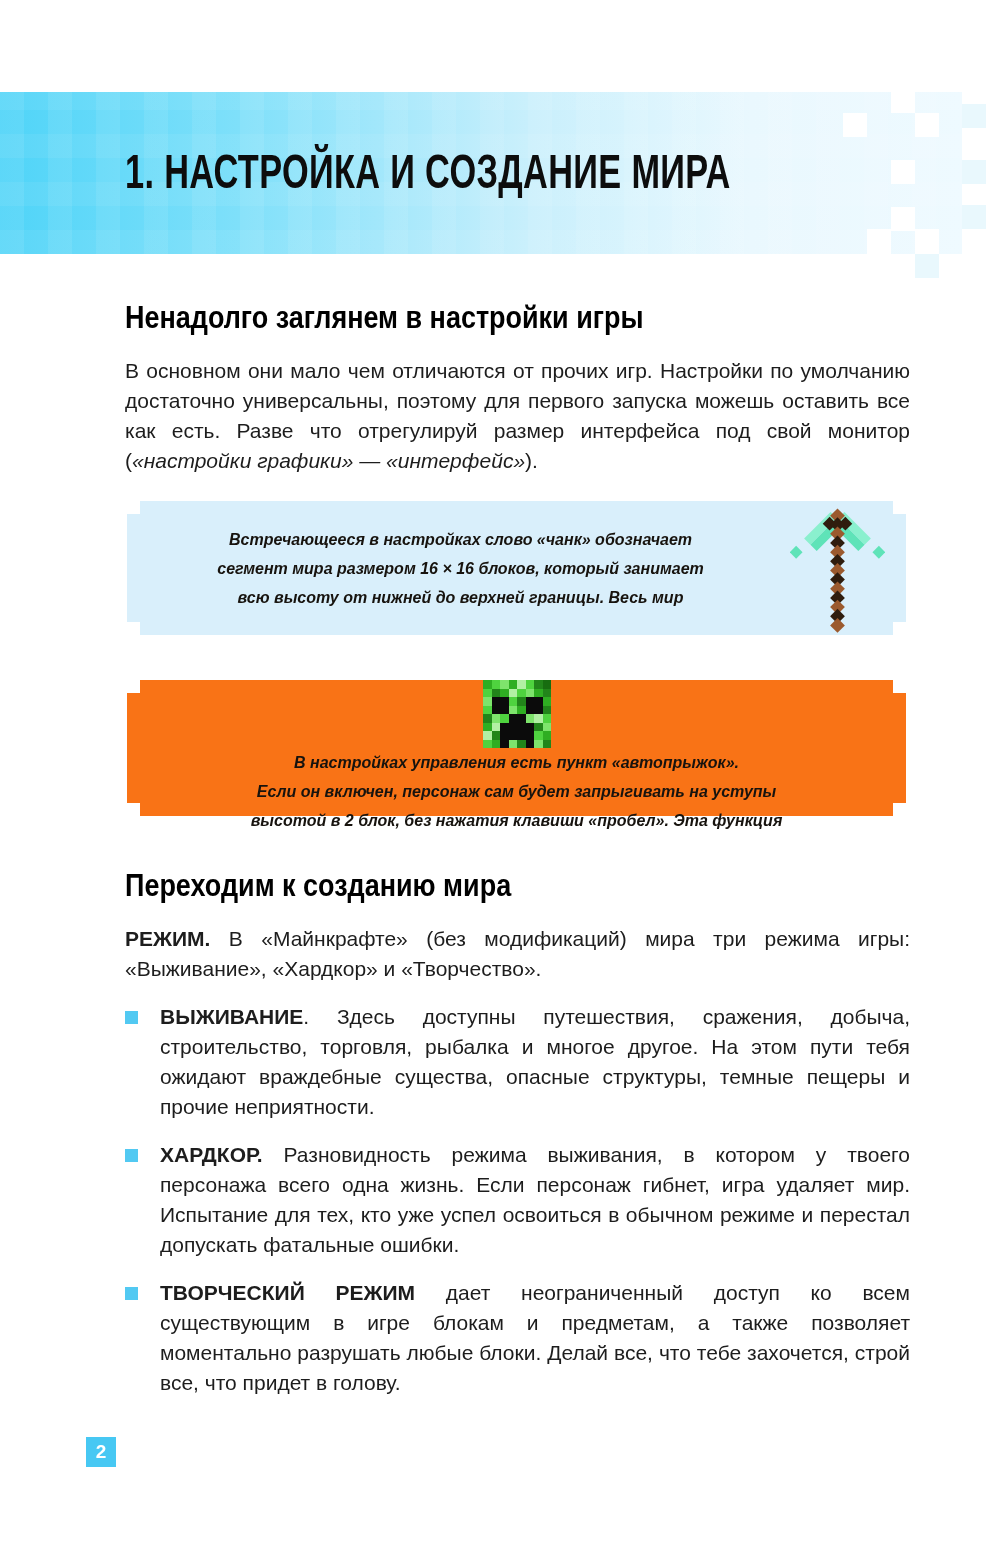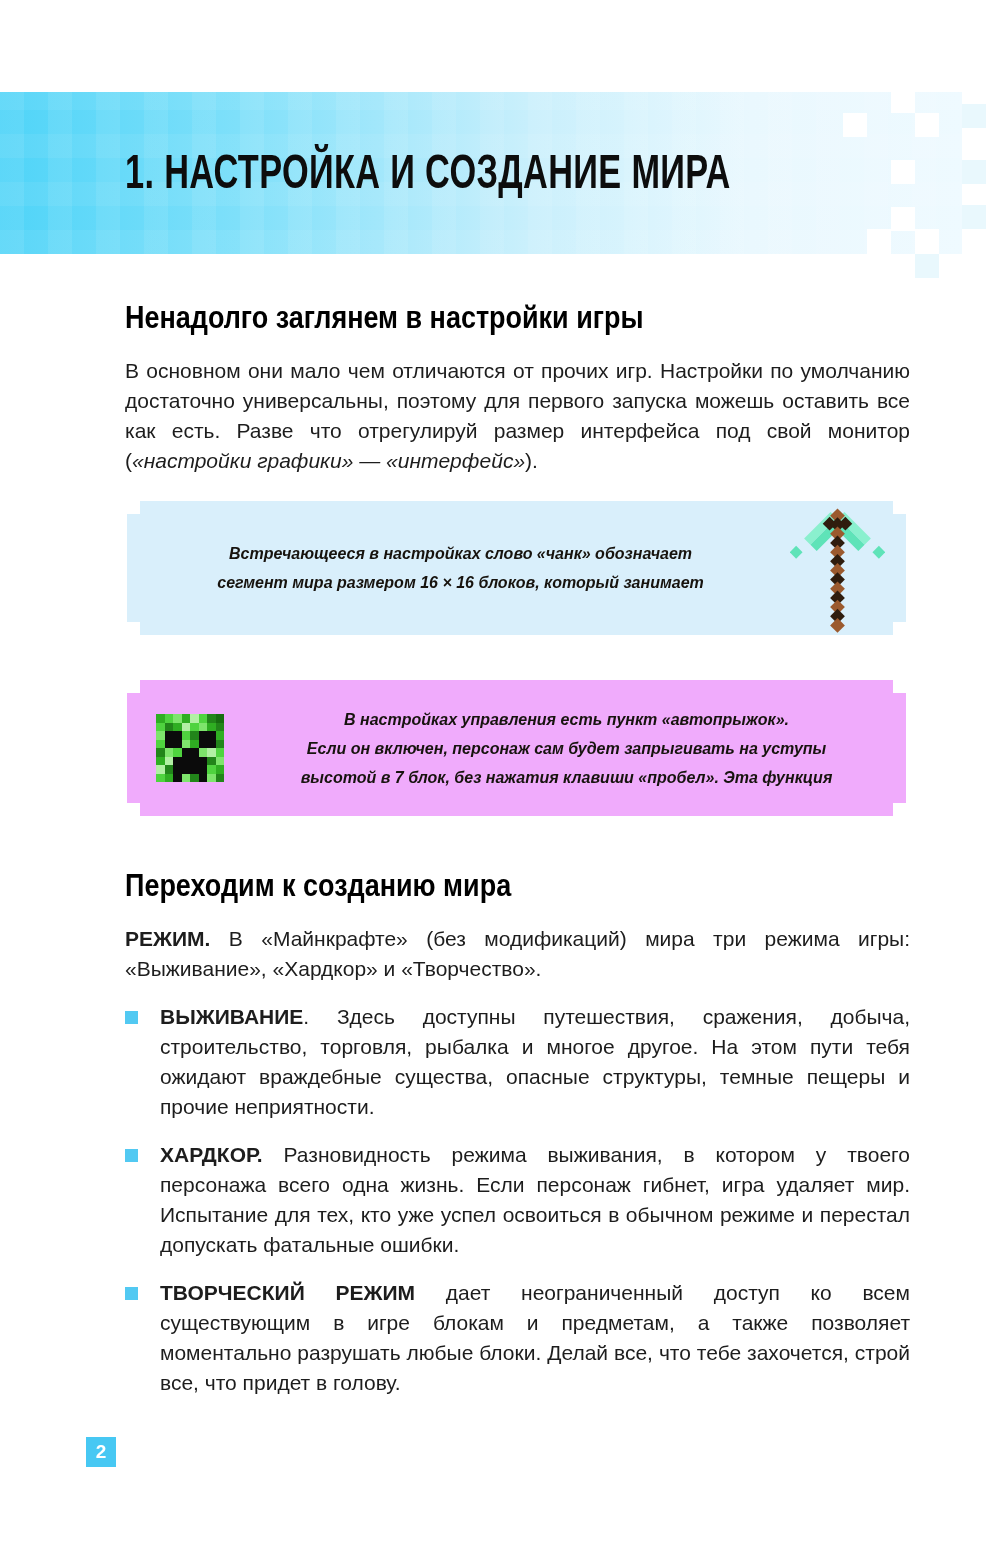--- a/index.html
+++ b/index.html
@@ -76,20 +76,21 @@
   <div class="content" style="top:300px">
 
     <h2><span class="cond2">Ненадолго заглянем в настройки игры</span></h2>
 
     <p class="body-text"><span>В основном они мало чем отличаются от прочих игр. Настройки по умолчанию достаточно универсальны, поэтому для первого запуска можешь оставить все как есть. Разве что отрегулируй размер интерфейса под свой монитор (</span><i>«настройки графики» — «интерфейс»</i><span>).</span></p>
 
     <div class="callout callout-blue" style="background: rgb(217, 239, 251);">
       <div class="txt">
         <div>Встречающееся в настройках слово «чанк» обозначает</div>
         <div>сегмент мира размером 16 × 16 блоков, который занимает</div>
+        <div>всю высоту от нижней до верхней границы. Весь мир</div>
       </div>
       <div class="icon">
           <svg viewBox="0 0 96 132" width="95" height="130">
             <g transform="translate(55,12) rotate(45)">
               <rect x="-2" y="-2" width="38" height="9" fill="#8af0ce"></rect>
               <rect x="-2" y="7" width="38" height="9" fill="#5fe3b8"></rect>
             </g>
             <g transform="translate(41,12) scale(-1,1) rotate(45)">
               <rect x="-2" y="-2" width="38" height="9" fill="#8af0ce"></rect>
               <rect x="-2" y="7" width="38" height="9" fill="#5fe3b8"></rect>
@@ -108,21 +109,21 @@
             <polygon points="48,70.30000000000001 55.5,77.80000000000001 48,85.30000000000001 40.5,77.80000000000001" fill="#2f1d0e"></polygon>
             <polygon points="48,79.60000000000001 55.5,87.10000000000001 48,94.60000000000001 40.5,87.10000000000001" fill="#9b5a2e"></polygon>
             <polygon points="48,88.9 55.5,96.4 48,103.9 40.5,96.4" fill="#2f1d0e"></polygon>
             <polygon points="48,98.2 55.5,105.7 48,113.2 40.5,105.7" fill="#9b5a2e"></polygon>
             <polygon points="48,107.5 55.5,115 48,122.5 40.5,115" fill="#2f1d0e"></polygon>
             <polygon points="48,116.80000000000001 55.5,124.30000000000001 48,131.8 40.5,124.30000000000001" fill="#9b5a2e"></polygon>
           </svg>
         </div>
     </div>
 
-    <div class="callout callout-orange" style="background: #f0abfc;">
+    <div class="callout callout-orange" style="background: #f97316; flex-direction: column;">
       <div class="icon">
           <svg viewBox="0 0 8 8" width="68" height="68" shape-rendering="crispEdges">
             <rect x="0" y="0" width="1" height="1" fill="#2fae22"></rect>
             <rect x="1" y="0" width="1" height="1" fill="#4fd33f"></rect>
             <rect x="2" y="0" width="1" height="1" fill="#7ee46c"></rect>
             <rect x="3" y="0" width="1" height="1" fill="#2fae22"></rect>
             <rect x="4" y="0" width="1" height="1" fill="#b2f0a4"></rect>
             <rect x="5" y="0" width="1" height="1" fill="#4fd33f"></rect>
             <rect x="6" y="0" width="1" height="1" fill="#22851a"></rect>
             <rect x="7" y="0" width="1" height="1" fill="#176d10"></rect>
@@ -180,21 +181,21 @@
             <rect x="3" y="7" width="1" height="1" fill="#7ee46c"></rect>
             <rect x="4" y="7" width="1" height="1" fill="#22851a"></rect>
             <rect x="5" y="7" width="1" height="1" fill="#0b0b0b"></rect>
             <rect x="6" y="7" width="1" height="1" fill="#7ee46c"></rect>
             <rect x="7" y="7" width="1" height="1" fill="#22851a"></rect>
           </svg>
         </div>
       <div class="txt">
         <div>В настройках управления есть пункт «автопрыжок».</div>
         <div>Если он включен, персонаж сам будет запрыгивать на уступы</div>
-        <div>высотой в 7 блок, без нажатия клавиши «пробел». Эта функция</div>
+        <div>высотой в 2 блок, без нажатия клавиши «пробел». Эта функция</div>
       </div>
     </div>
 
     <h2 style="margin-top:52px"><span class="cond2">Переходим к созданию мира</span></h2>
 
     <p class="body-text intro"><b>РЕЖИМ.</b><span> В «Майнкрафте» (без модификаций) мира три режима игры: «Выживание», «Хардкор» и «Творчество».</span></p>
 
     <div class="bullets">
       <div class="bullet-row">
         <div class="bullet-sq" style="background: rgb(82, 201, 242);"></div>

